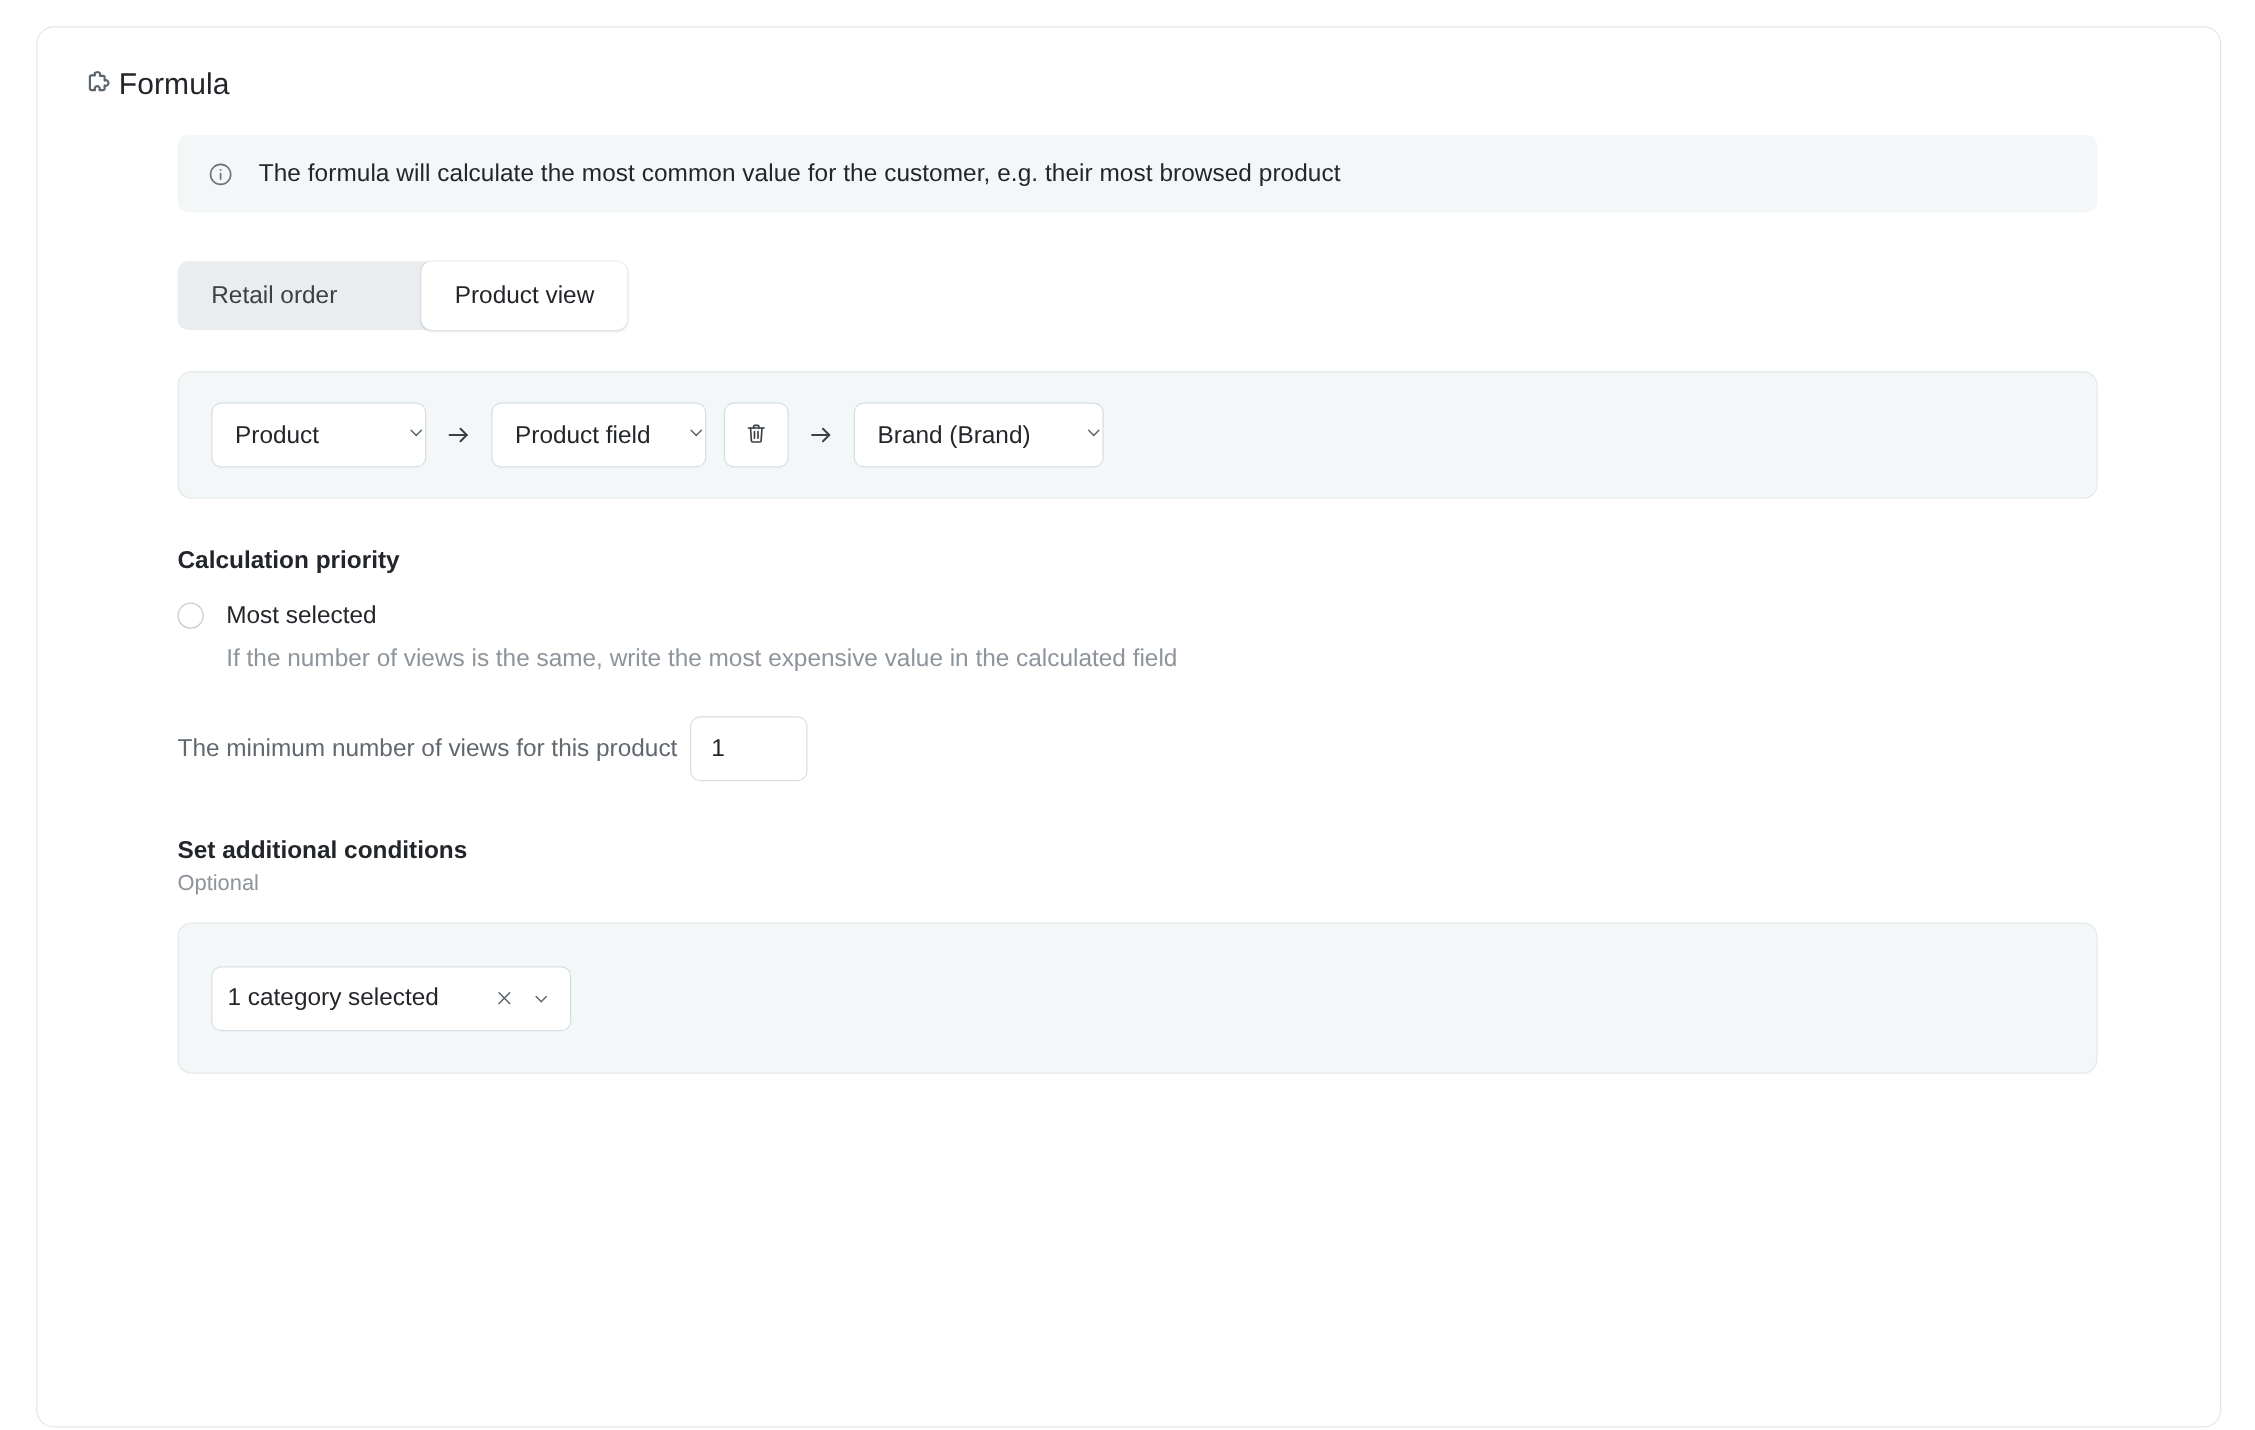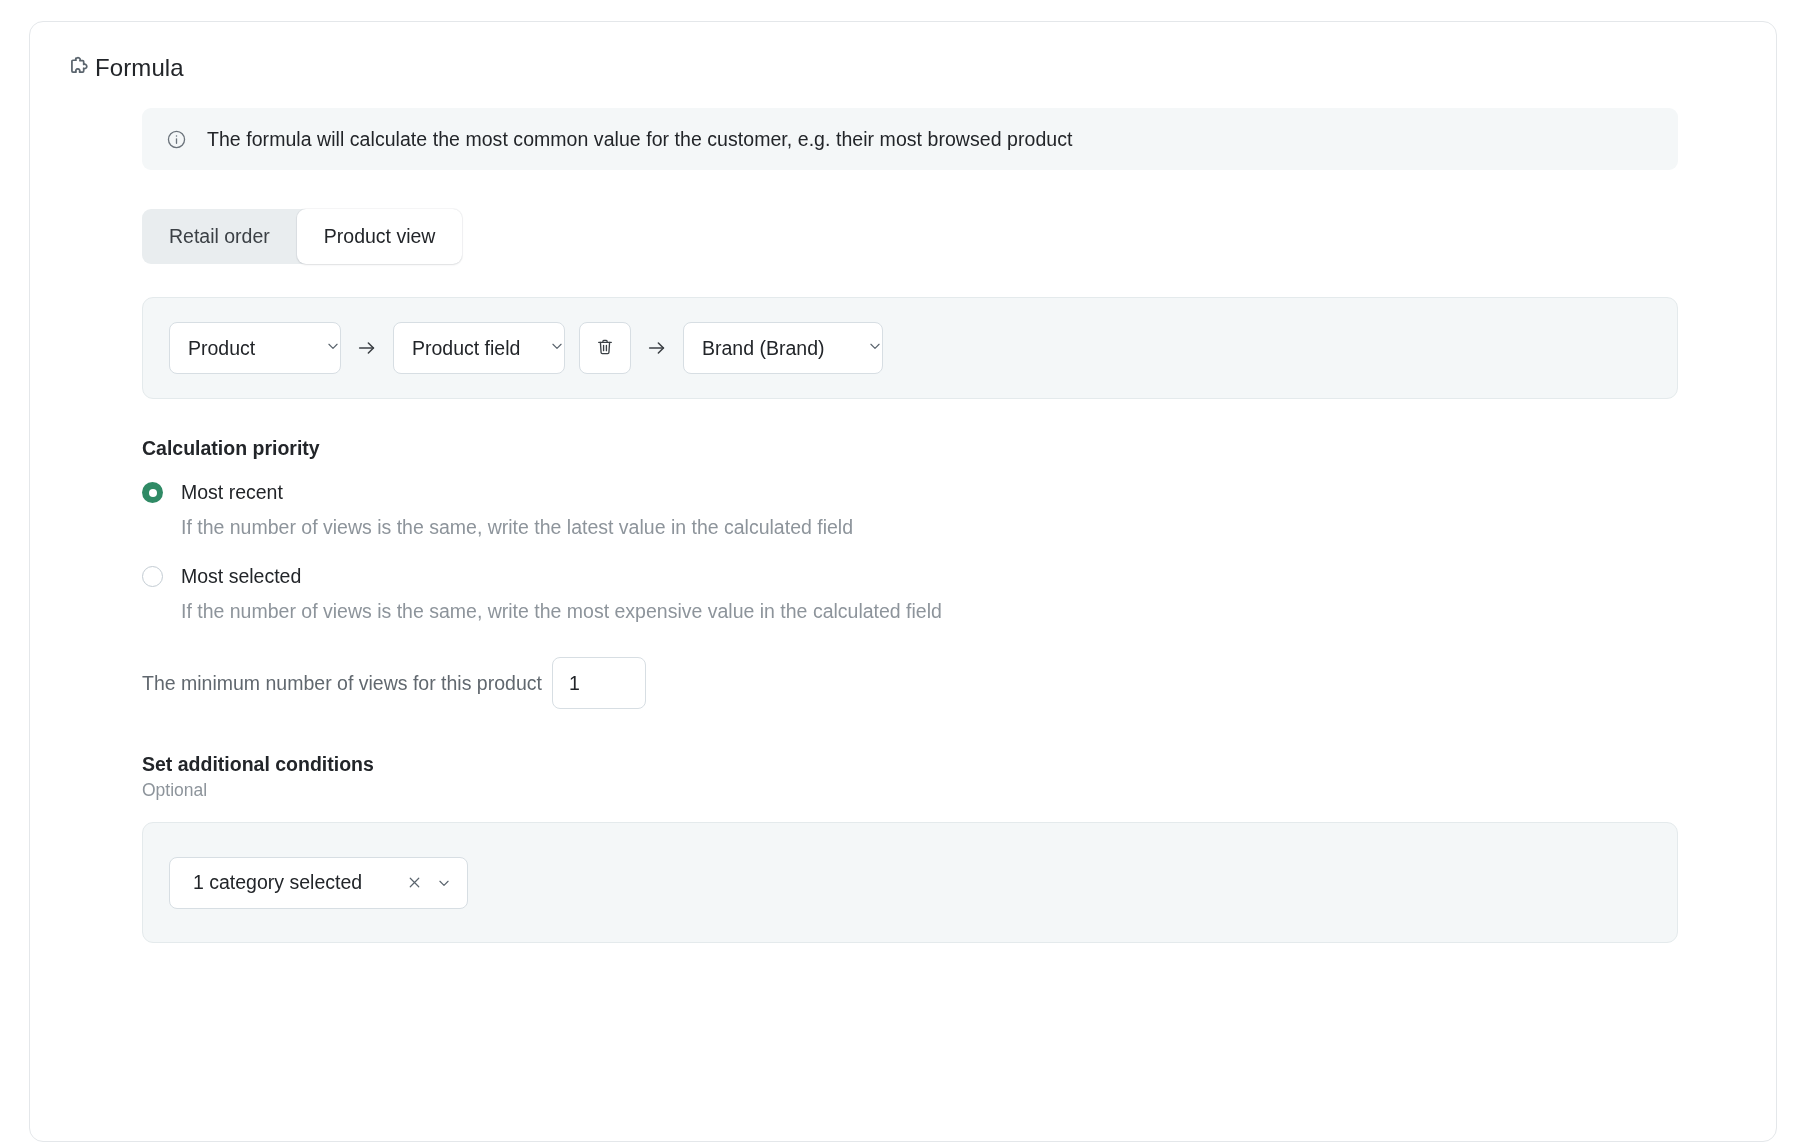--- a/index.html
+++ b/index.html
@@ -71,20 +71,21 @@
 
   
   .tabs {
     display: inline-flex;
     background: #e9edef;
     border-radius: 9px;
     padding: 0;
     margin-bottom: 33px;
     height: 55px;
     align-items: stretch;
+    gap: 40px;
   }
   .tab {
     display: flex;
     align-items: center;
     justify-content: center;
     padding: 0 27px;
     font-size: 19.5px;
     color: #3b4045;
     border-radius: 9px;
     cursor: pointer;
@@ -247,21 +248,21 @@
     display: flex;
     align-items: center;
   }
   .chip-select {
     display: flex;
     align-items: center;
     background: #ffffff;
     border: 1px solid #d7dee3;
     border-radius: 8px;
     height: 52px;
-    padding: 0 16px 0 23px;
+    padding: 0 16px 0 12px;
     cursor: pointer;
     gap: 0;
   }
   .chip-select .chip-text {
     font-size: 19.5px;
     color: #222529;
     white-space: nowrap;
   }
   .chip-clear {
     margin-left: 44px;
@@ -367,27 +368,20 @@
                 </svg>
             </span>
           </div>
 
         </div>
       </div>
 
       
       <div class="section-title">Calculation priority</div>
 
-      <div class="radio-item">
-        <div class="radio-line">
-          <span class="radio-dot checked"></span>
-          <span class="radio-label">Most recent</span>
-        </div>
-        <div class="radio-desc">If the number of views is the same, write the latest value in the calculated field</div>
-      </div>
 
       <div class="radio-item">
         <div class="radio-line">
           <span class="radio-dot"></span>
           <span class="radio-label">Most selected</span>
         </div>
         <div class="radio-desc">If the number of views is the same, write the most expensive value in the calculated field</div>
       </div>
 
       

